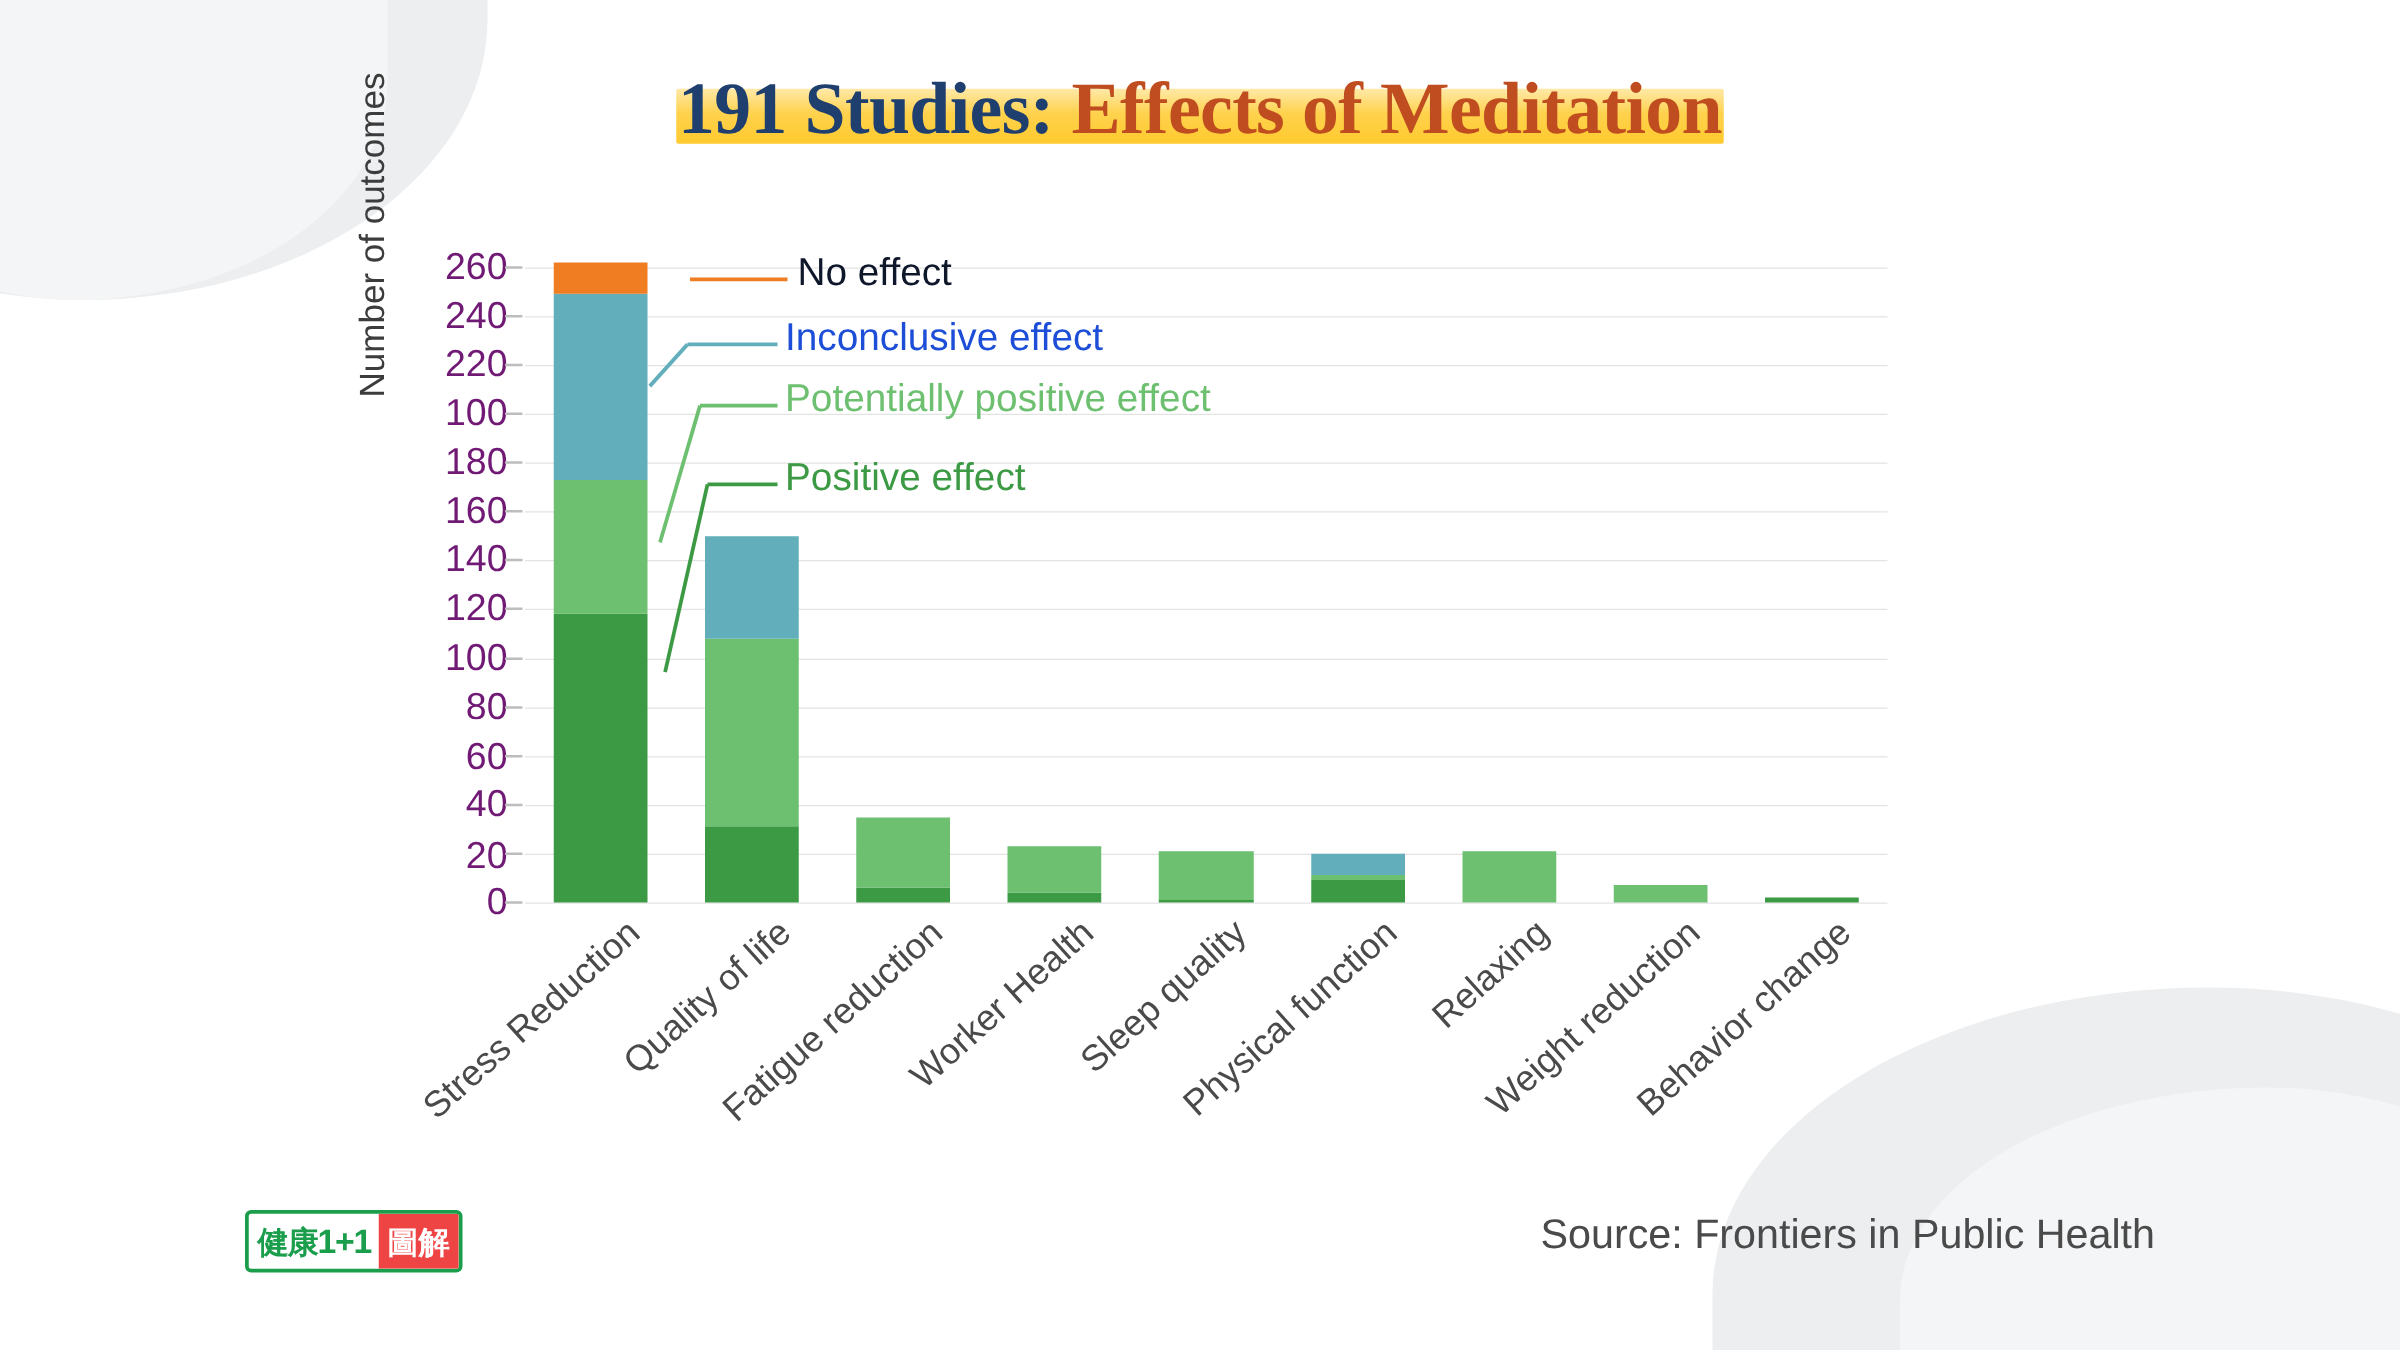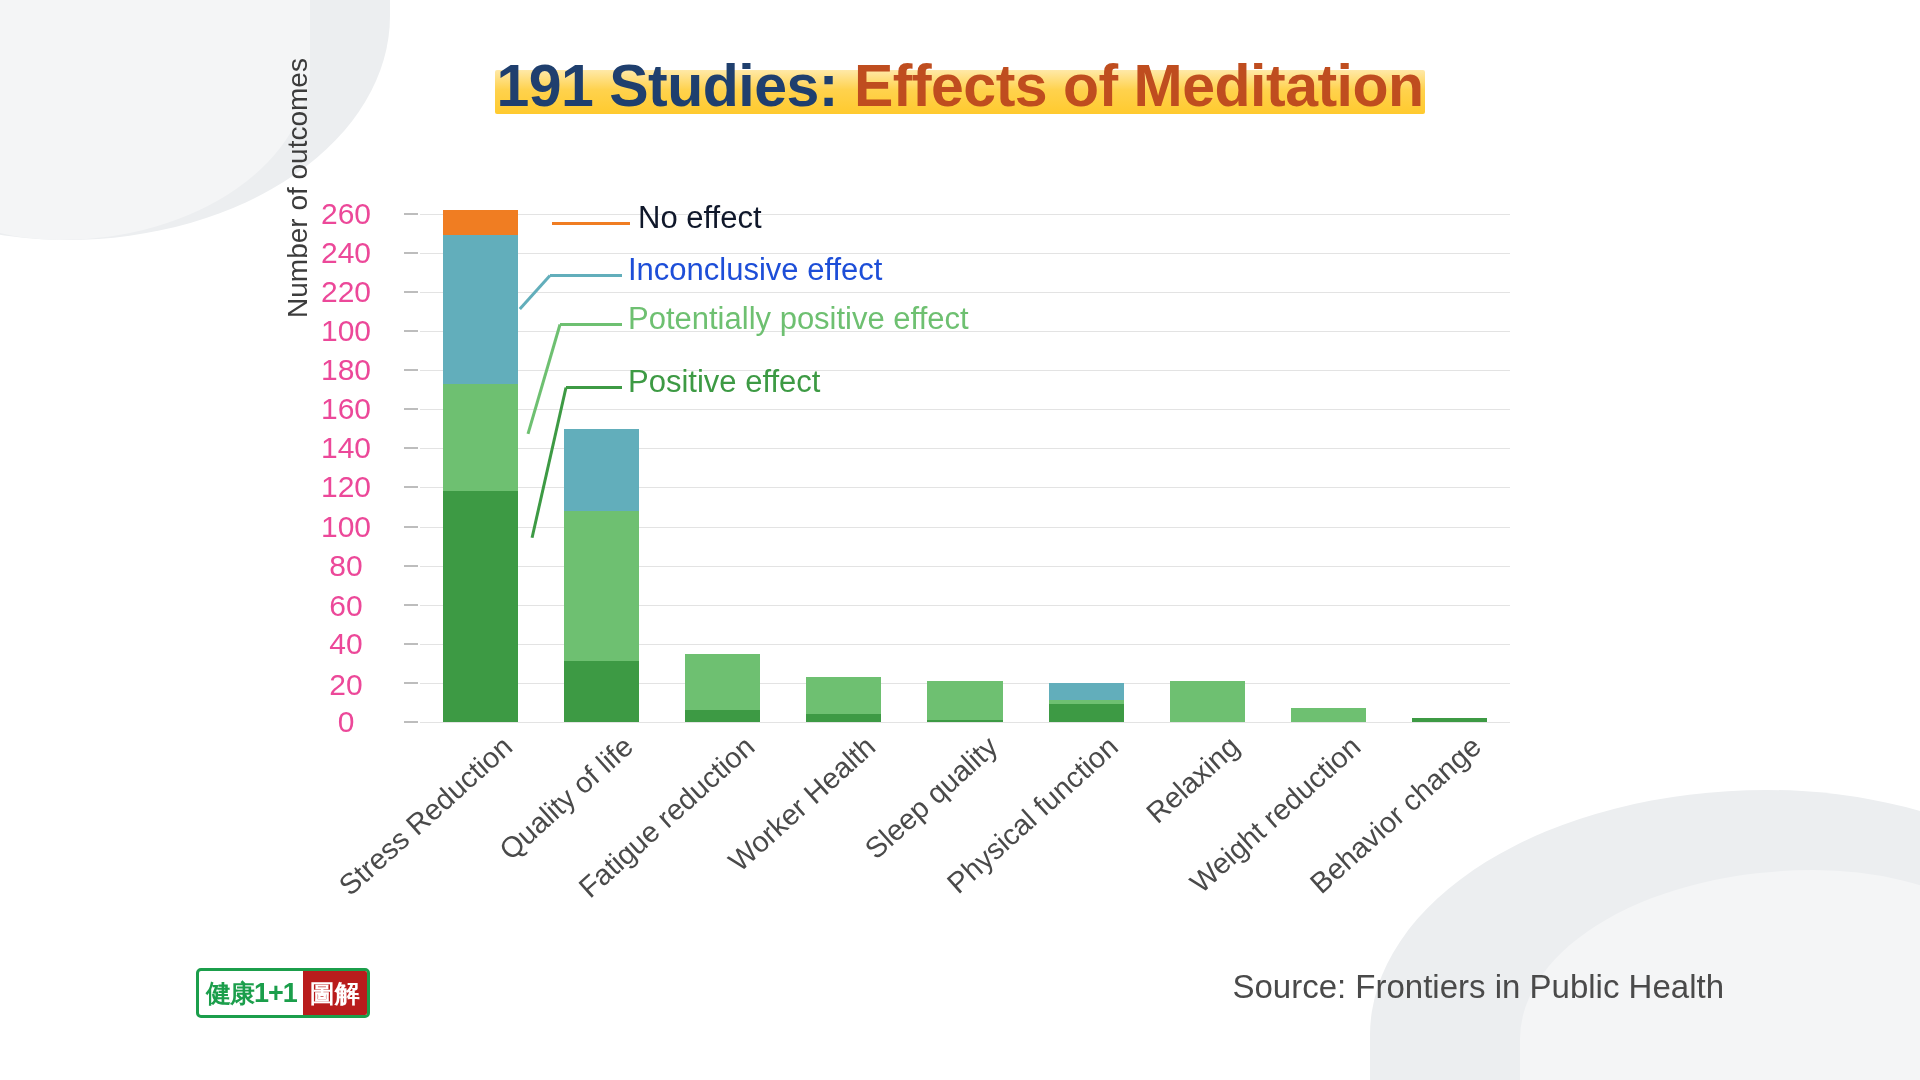--- a/index.html
+++ b/index.html
@@ -12,42 +12,42 @@
   .bg-blob{position:absolute;background:#eceef0;border-radius:50%;z-index:0;}
   .blob-tl{width:620px;height:430px;left:-230px;top:-190px;border-radius:0 0 60% 55%;}
   .blob-tl2{width:430px;height:300px;left:-120px;top:-60px;background:#f4f5f6;border-radius:0 0 70% 50%;}
   .blob-br{width:760px;height:470px;right:-210px;bottom:-180px;border-radius:60% 55% 0 0;}
   .blob-br2{width:520px;height:300px;right:-120px;bottom:-90px;background:#f4f5f6;border-radius:65% 50% 0 0;}
 
   .stage{position:absolute;inset:0;z-index:1;}
 
   
   .title-wrap{position:absolute;left:0;right:0;top:52px;text-align:center;}
-  .title-inner{position:relative;display:inline-block;padding:0 1px;}
+  .title-inner{position:relative;display:inline-block;padding:0 1px;font-family:Liberation Serif, serif;}
   .title-band{
     position:absolute;left:0;right:0;bottom:6px;height:44px;
     background:linear-gradient(180deg,#ffe9a8 0%,#ffd24d 45%,#ffca2e 100%);
     z-index:0;border-radius:2px;
   }
   .title-text{position:relative;z-index:1;font-size:59px;font-weight:bold;letter-spacing:-0.5px;white-space:nowrap;}
   .title-a{color:#1f3f6e;}
   .title-b{color:#bf4d1f;}
 
   
   .chart{position:absolute;left:290px;top:190px;width:1300px;height:560px;}
   .ylabel{
     position:absolute;left:-8px;top:148px;width:300px;
     transform:rotate(-90deg);transform-origin:left top;
     font-size:28px;color:#3c3c3c;text-align:center;white-space:nowrap;
   }
   .plot{position:absolute;left:130px;top:14px;width:1090px;height:518px;}
   .gridline{position:absolute;left:0;right:0;height:1px;background:#e3e3e3;}
   .ytick{
-    position:absolute;right:1104px;font-size:30px;color:#ec4899;
-    text-align:center;white-space:nowrap;transform:translateY(-50%);
+    position:absolute;right:1104px;font-size:30px;color:#701a75;
+    text-align:right;white-space:nowrap;transform:translateY(-50%);
     width:120px;
   }
   .ytick-dash{position:absolute;width:14px;height:2px;background:#bdbdbd;transform:translateY(-50%);}
 
   .bars{position:absolute;left:0;top:0;right:0;bottom:0;}
   .bar-col{position:absolute;bottom:0;}
   .seg{position:absolute;left:0;width:100%;}
 
   .xlabels{position:absolute;left:0;top:100%;width:100%;height:190px;}
   .xlab{
@@ -66,21 +66,21 @@
     position:absolute;right:196px;bottom:74px;
     font-size:33px;color:#4a4a4a;white-space:nowrap;
   }
   .logo{
     position:absolute;left:196px;bottom:62px;
     display:flex;align-items:stretch;height:44px;
     border:3px solid #1b9e4b;border-radius:5px;overflow:hidden;background:#fff;
   }
   .logo-left{display:flex;align-items:center;padding:0 6px 0 7px;color:#1b9e4b;font-weight:bold;font-size:25px;letter-spacing:-1px;}
   .logo-num{color:#1b9e4b;font-weight:bold;font-size:27px;}
-  .logo-right{background:#b91c1c;color:#fff;font-weight:bold;font-size:25px;display:flex;align-items:center;padding:0 7px;}
+  .logo-right{background:#ef4444;color:#fff;font-weight:bold;font-size:25px;display:flex;align-items:center;padding:0 7px;}
 </style>
 </head>
 <body>
 
 <div class="bg-blob blob-tl"></div>
 <div class="bg-blob blob-tl2"></div>
 <div class="bg-blob blob-br"></div>
 <div class="bg-blob blob-br2"></div>
 
 <div class="stage">

